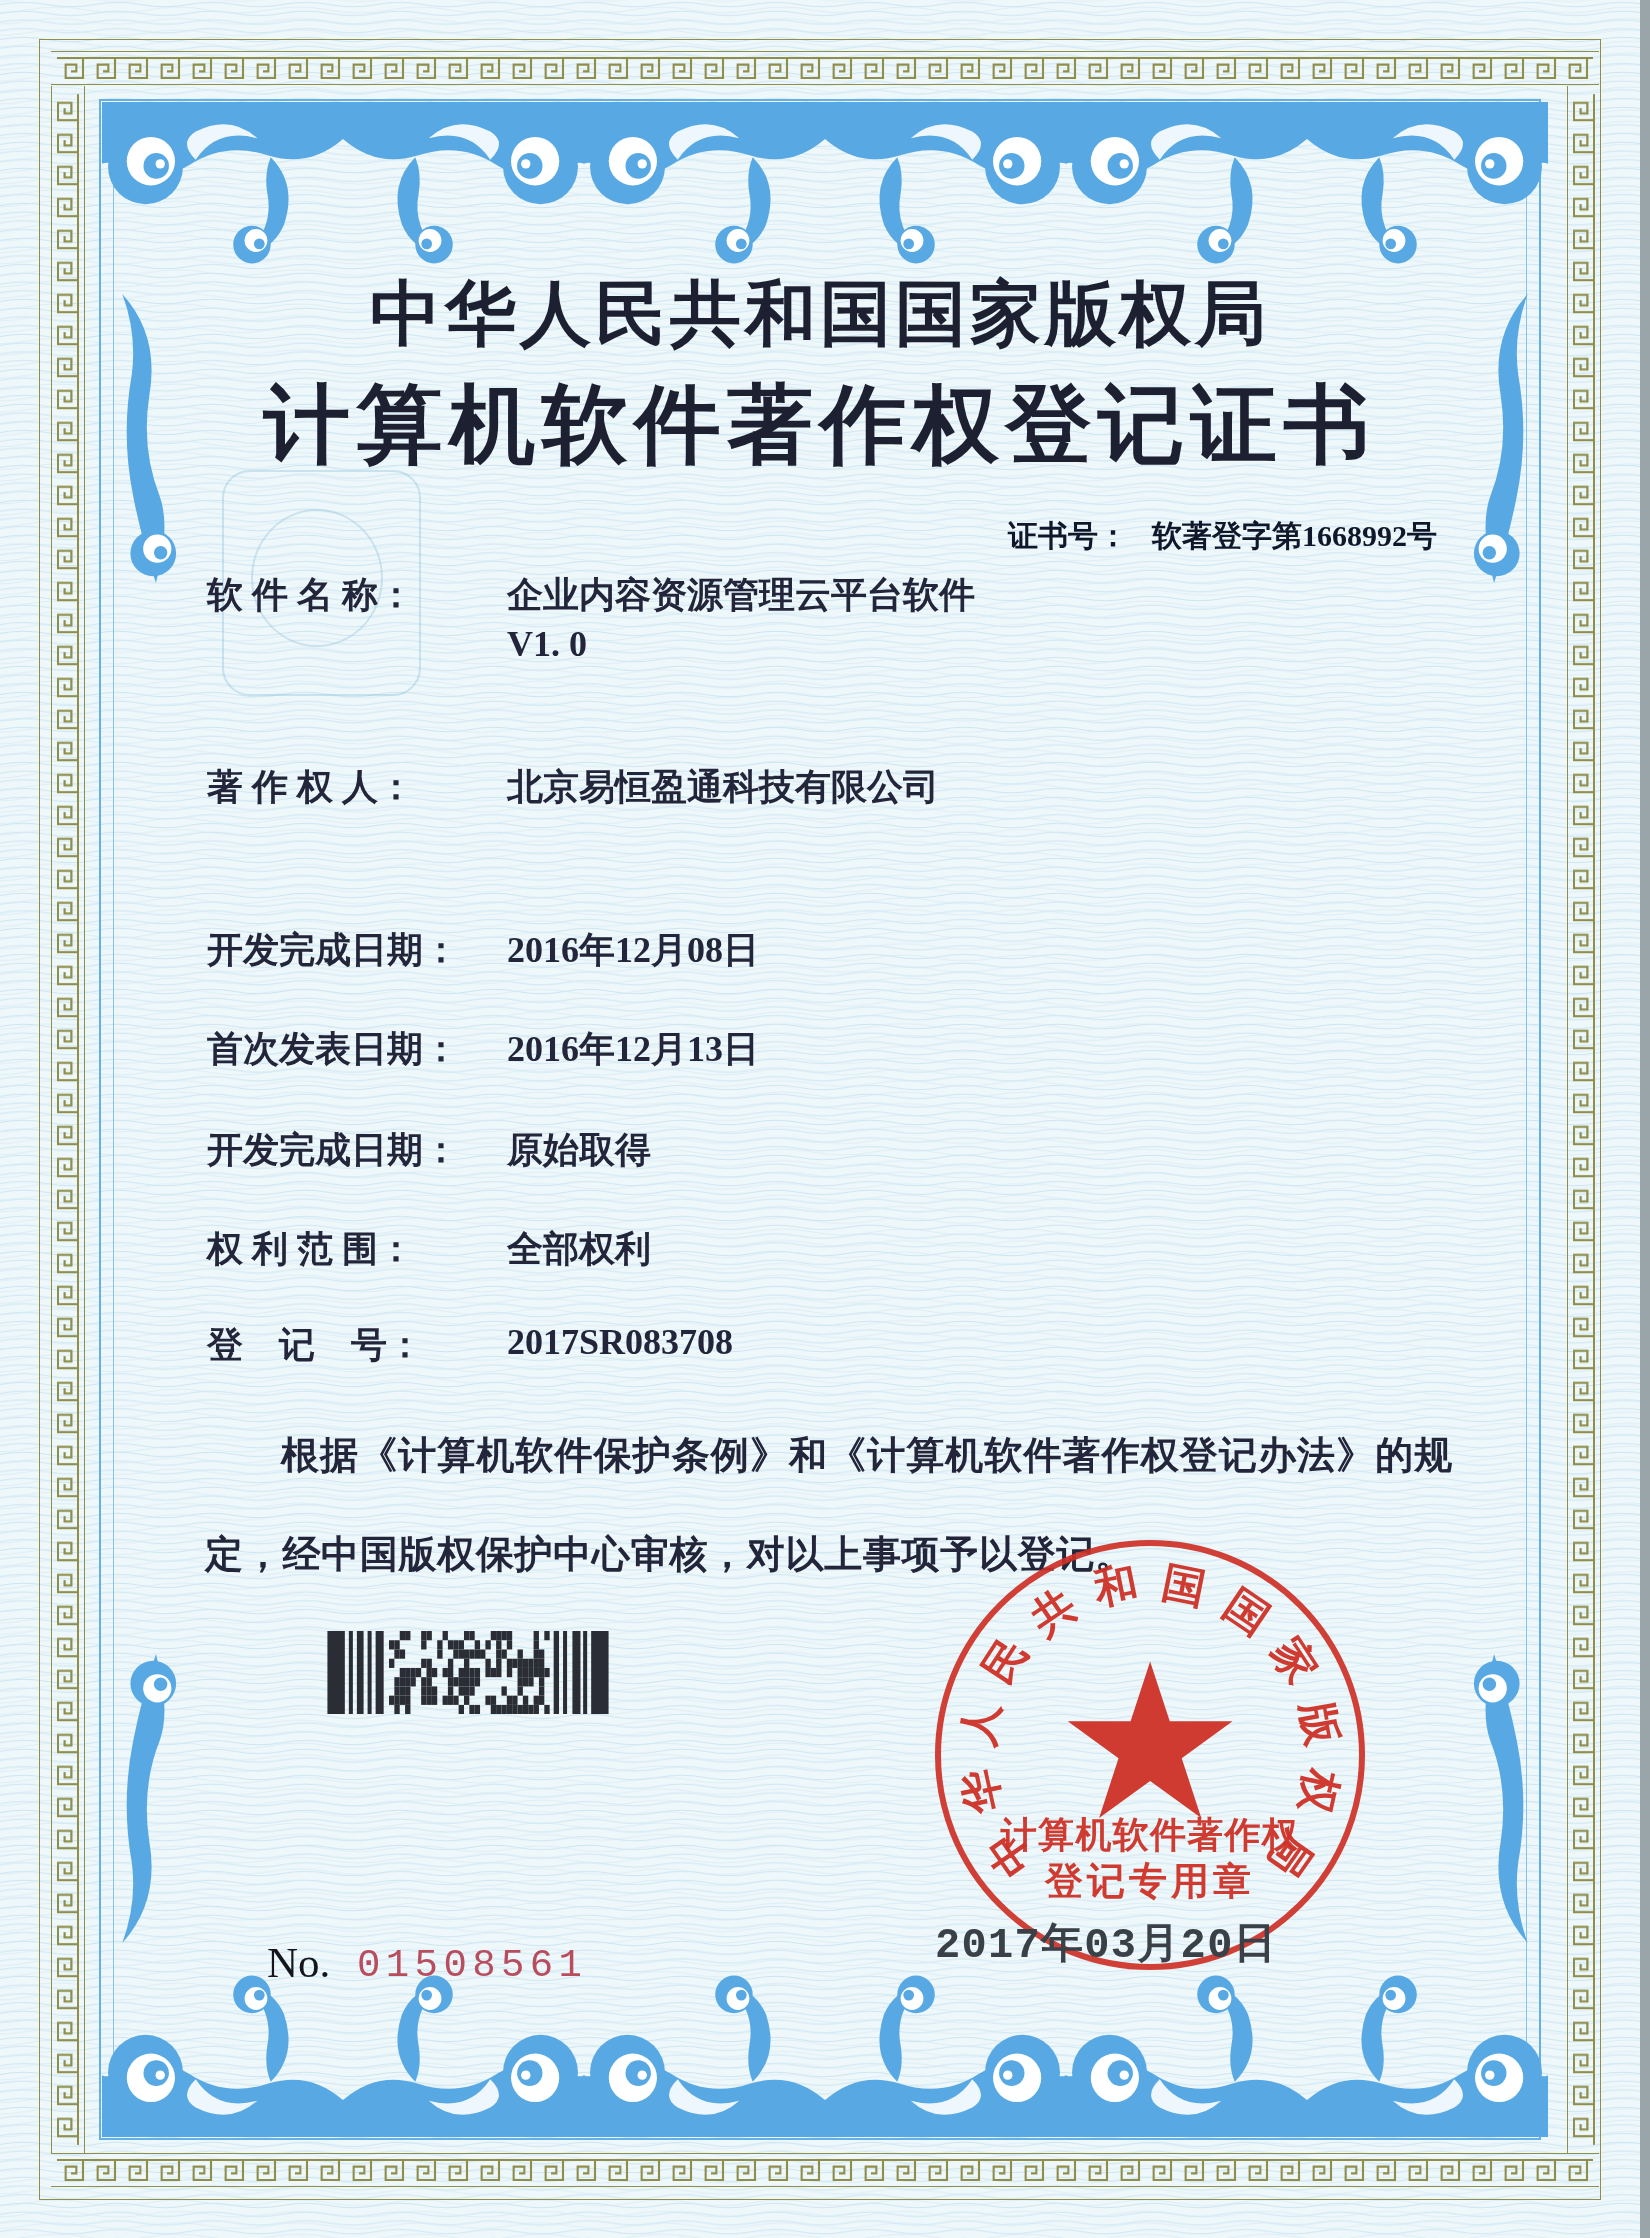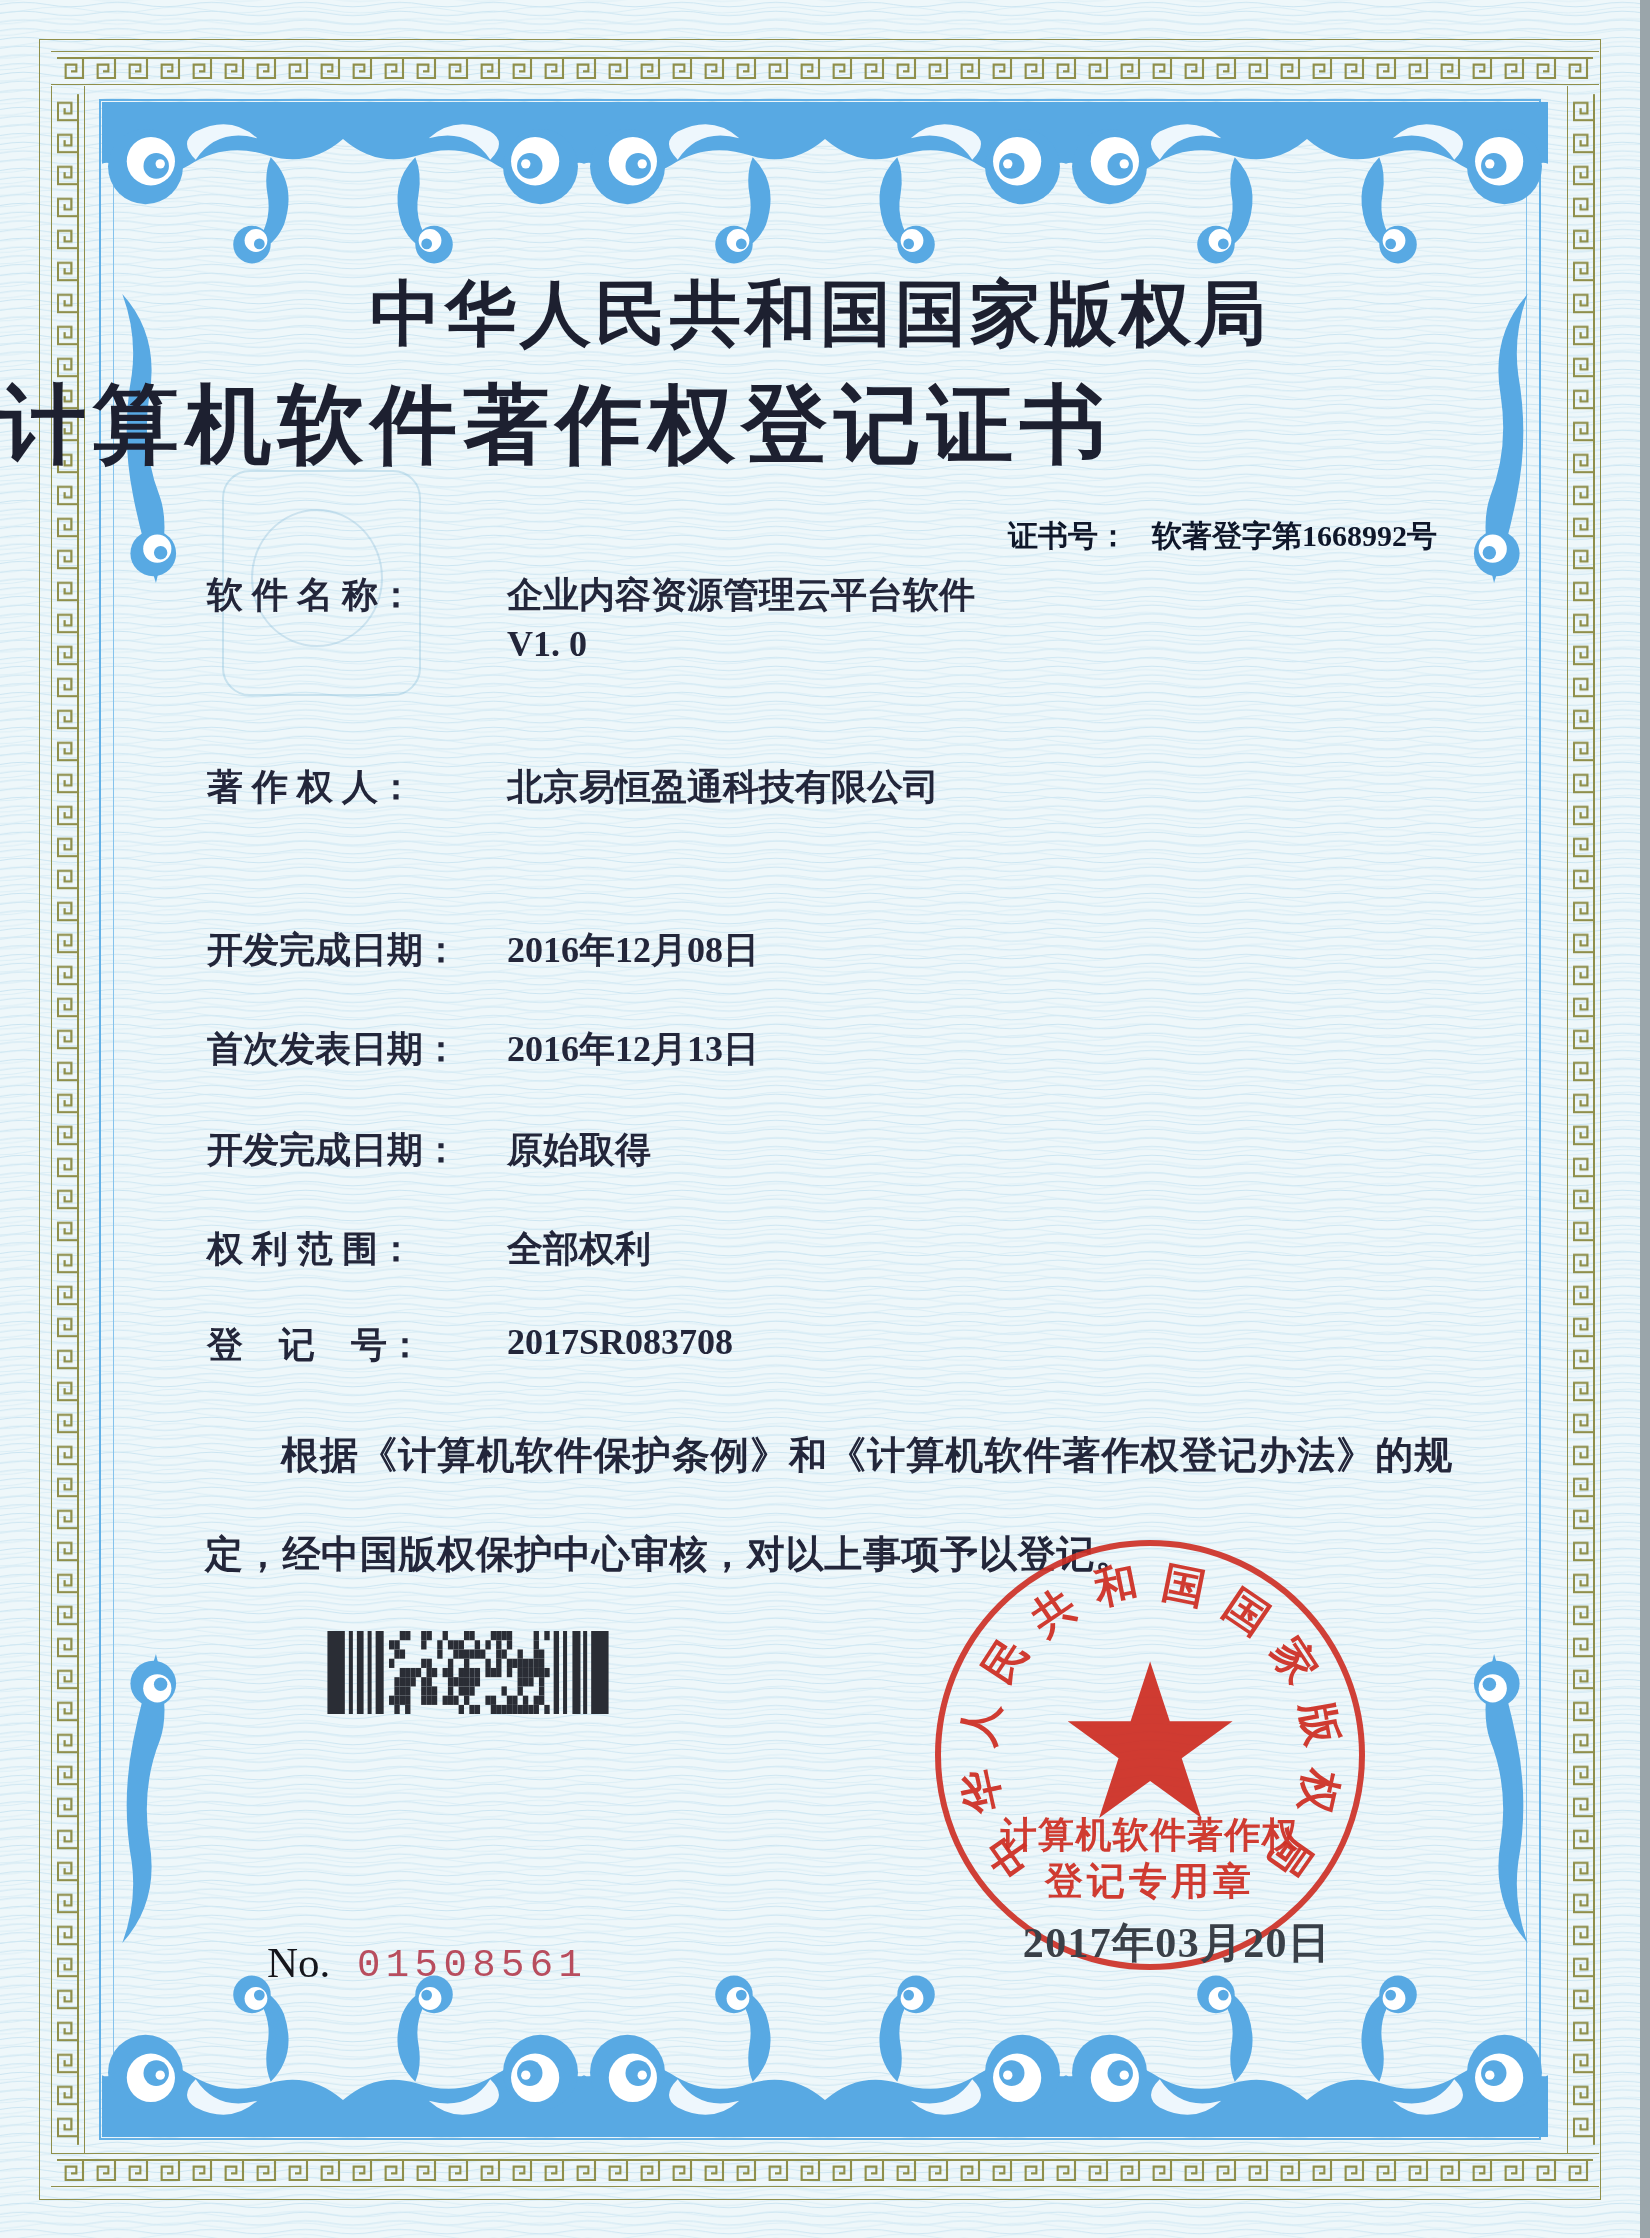--- a/index.html
+++ b/index.html
@@ -25,21 +25,21 @@
   #band-top{top:102px;}
   #band-bottom{top:1942px;transform:scaleY(-1);}
   .corner-curl{width:81px;height:289px;z-index:1;}
   
   #watermark{left:222px;top:470px;width:195px;height:222px;border:2px solid rgba(130,185,215,.35);
     border-radius:28px;z-index:1;}
   #watermark .wm-circle{position:absolute;left:27px;top:37px;width:128px;height:134px;border:2px solid rgba(130,185,215,.32);border-radius:50%;}
   
   .title1{left:0;top:267px;width:100%;text-align:center;font-size:71px;font-weight:700;
     letter-spacing:4px;color:#1d2030;z-index:3;}
-  .title2{left:0;top:367px;width:100%;font-size:86px;font-weight:700;
+  .title2{left:0;top:367px;width:100%;text-align:center;font-size:86px;font-weight:700;
     letter-spacing:6.7px;color:#1d2030;z-index:3;}
   .certno{left:1008px;top:516px;width:390px;font-size:30px;font-weight:700;color:#0f172a;z-index:3;white-space:nowrap;}
   .certno .gap{display:inline-block;width:24px;}
   .field-row{left:207px;width:1277px;font-size:36px;font-weight:700;color:#23263a;z-index:3;white-space:nowrap;}
   .field-row .val{position:absolute;left:300px;top:0;}
   .field-row .val2{position:absolute;left:300px;top:52px;}
   #row0{top:571px;} #row1{top:743px;margin-top:20px;} #row2{top:926px;} #row3{top:1025px;}
   #row4{top:1126px;} #row5{top:1225px;} #row6{top:1321px;}
   .paragraph{left:205px;top:1406px;width:1248px;font-size:38px;font-weight:700;color:#23263a;
     line-height:99px;text-indent:2em;letter-spacing:0.7px;text-align:justify;z-index:3;}
@@ -50,22 +50,22 @@
   #seal .ring{position:absolute;left:0;top:0;width:418px;height:418px;border:6.7px solid rgba(205,48,38,.92);
     border-radius:50%;}
   .ring-ch{position:absolute;left:215px;top:215px;font-size:43px;font-weight:700;
     color:rgba(205,48,38,.95);font-family:"Liberation Sans","DejaVu Sans",sans-serif;}
   #seal .star{position:absolute;left:50%;top:50%;transform:translate(-50%,-56%);
     font-size:215px;color:rgba(205,48,38,.95);font-family:"DejaVu Sans",sans-serif;line-height:1;}
   #seal .seal-line1{position:absolute;left:0;top:271px;width:100%;text-align:center;font-size:36px;
     font-weight:700;color:rgba(205,48,38,.95);letter-spacing:1.3px;}
   #seal .seal-line2{position:absolute;left:0;top:316px;width:100%;text-align:center;font-size:38px;
     font-weight:700;color:rgba(205,48,38,.95);letter-spacing:4px;}
-  #seal-date{left:962px;top:1915px;width:430px;text-align:center;font-size:42px;font-weight:700;
-    color:#3a4048;letter-spacing:1.3px;z-index:6;}
+  #seal-date{left:935px;top:1915px;width:430px;font-size:42px;font-weight:700;
+    color:#3a4048;letter-spacing:1.3px;z-index:6;font-family:Liberation Mono, monospace;}
   #serial{left:267px;top:1938px;z-index:3;white-space:nowrap;}
   #serial .no-label{font-size:43px;color:#15161c;font-weight:400;}
   #serial .no-value{font-size:39px;color:#b84d5e;font-family:"Liberation Mono","DejaVu Sans Mono",monospace;
     letter-spacing:5.4px;margin-left:24px;vertical-align:1.3px;margin-top:10px;}
 </style>
 </head>
 <body>
 
 <div id="page">
 

